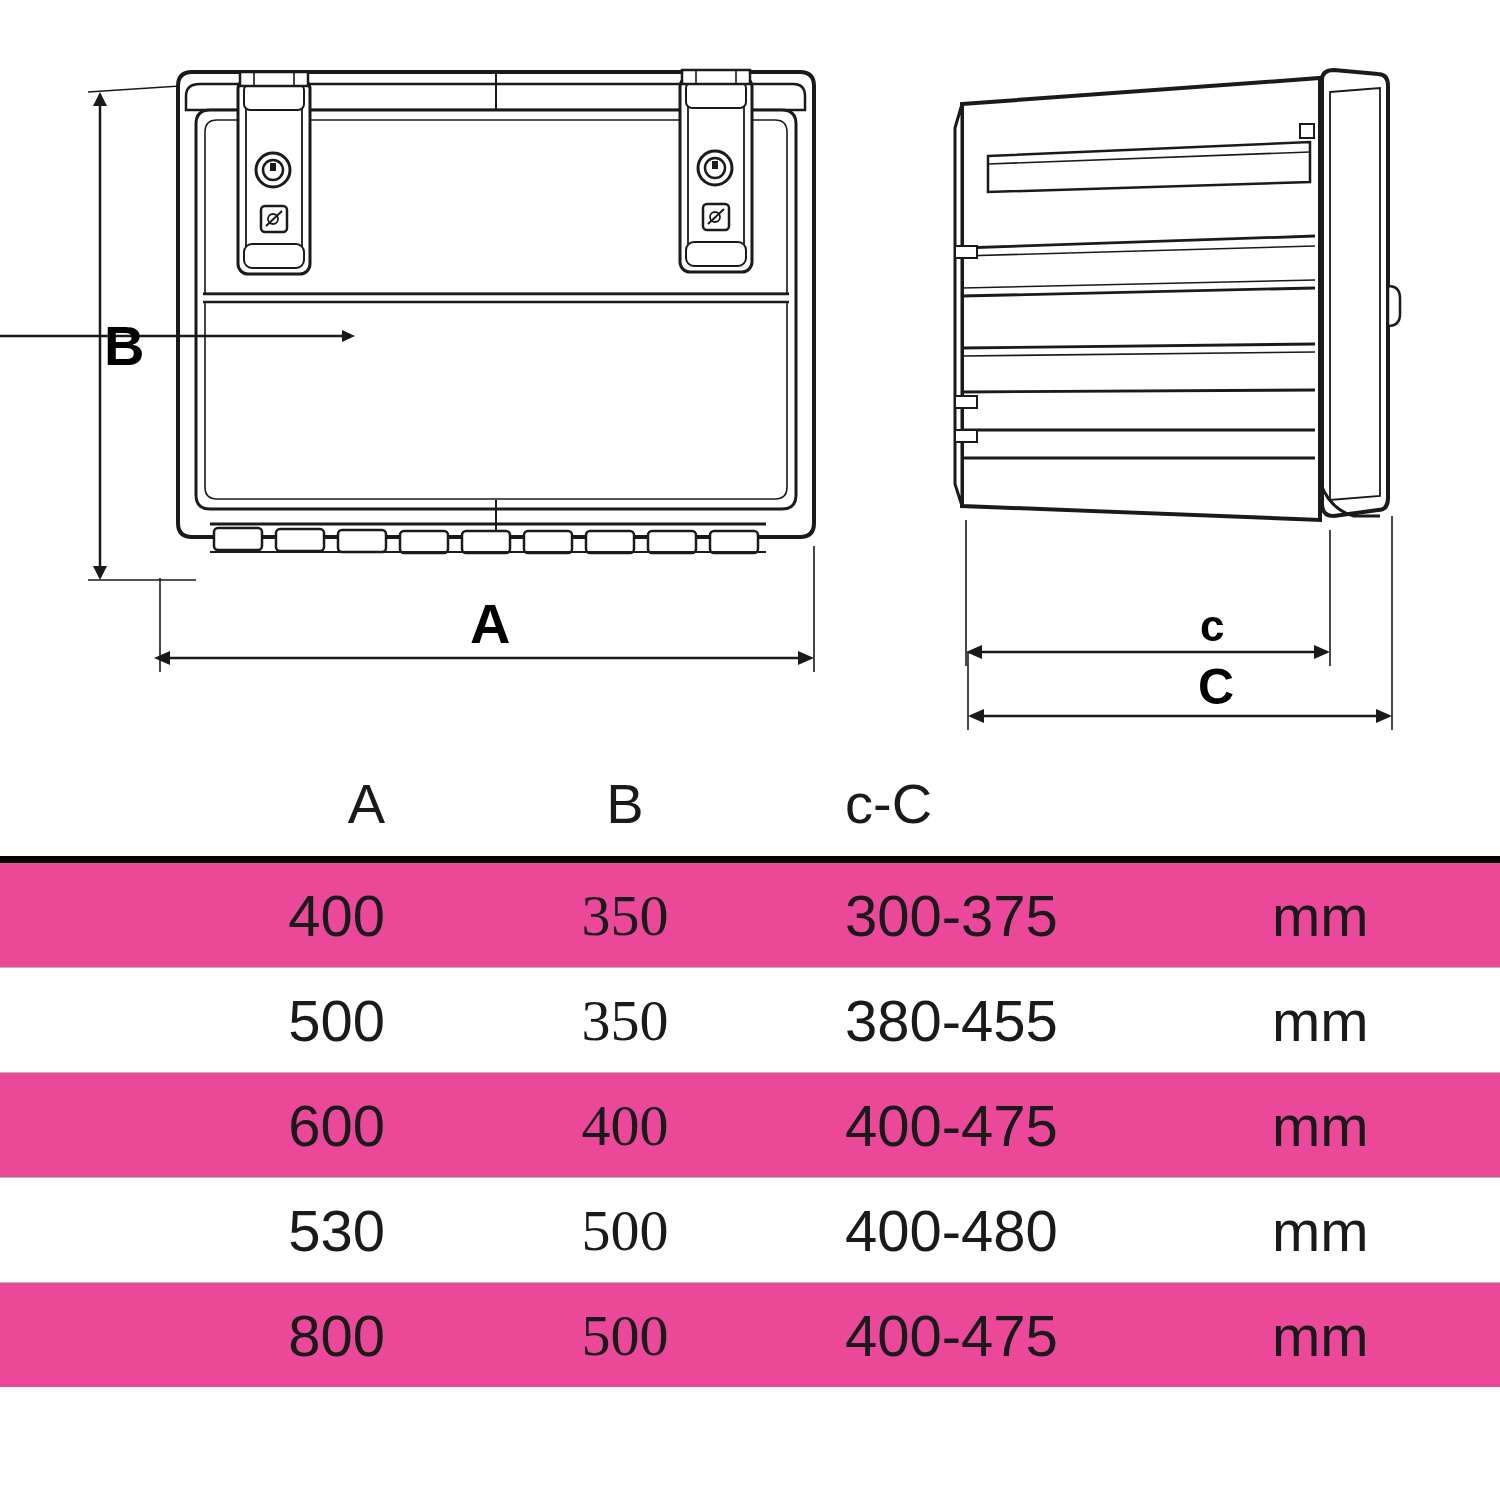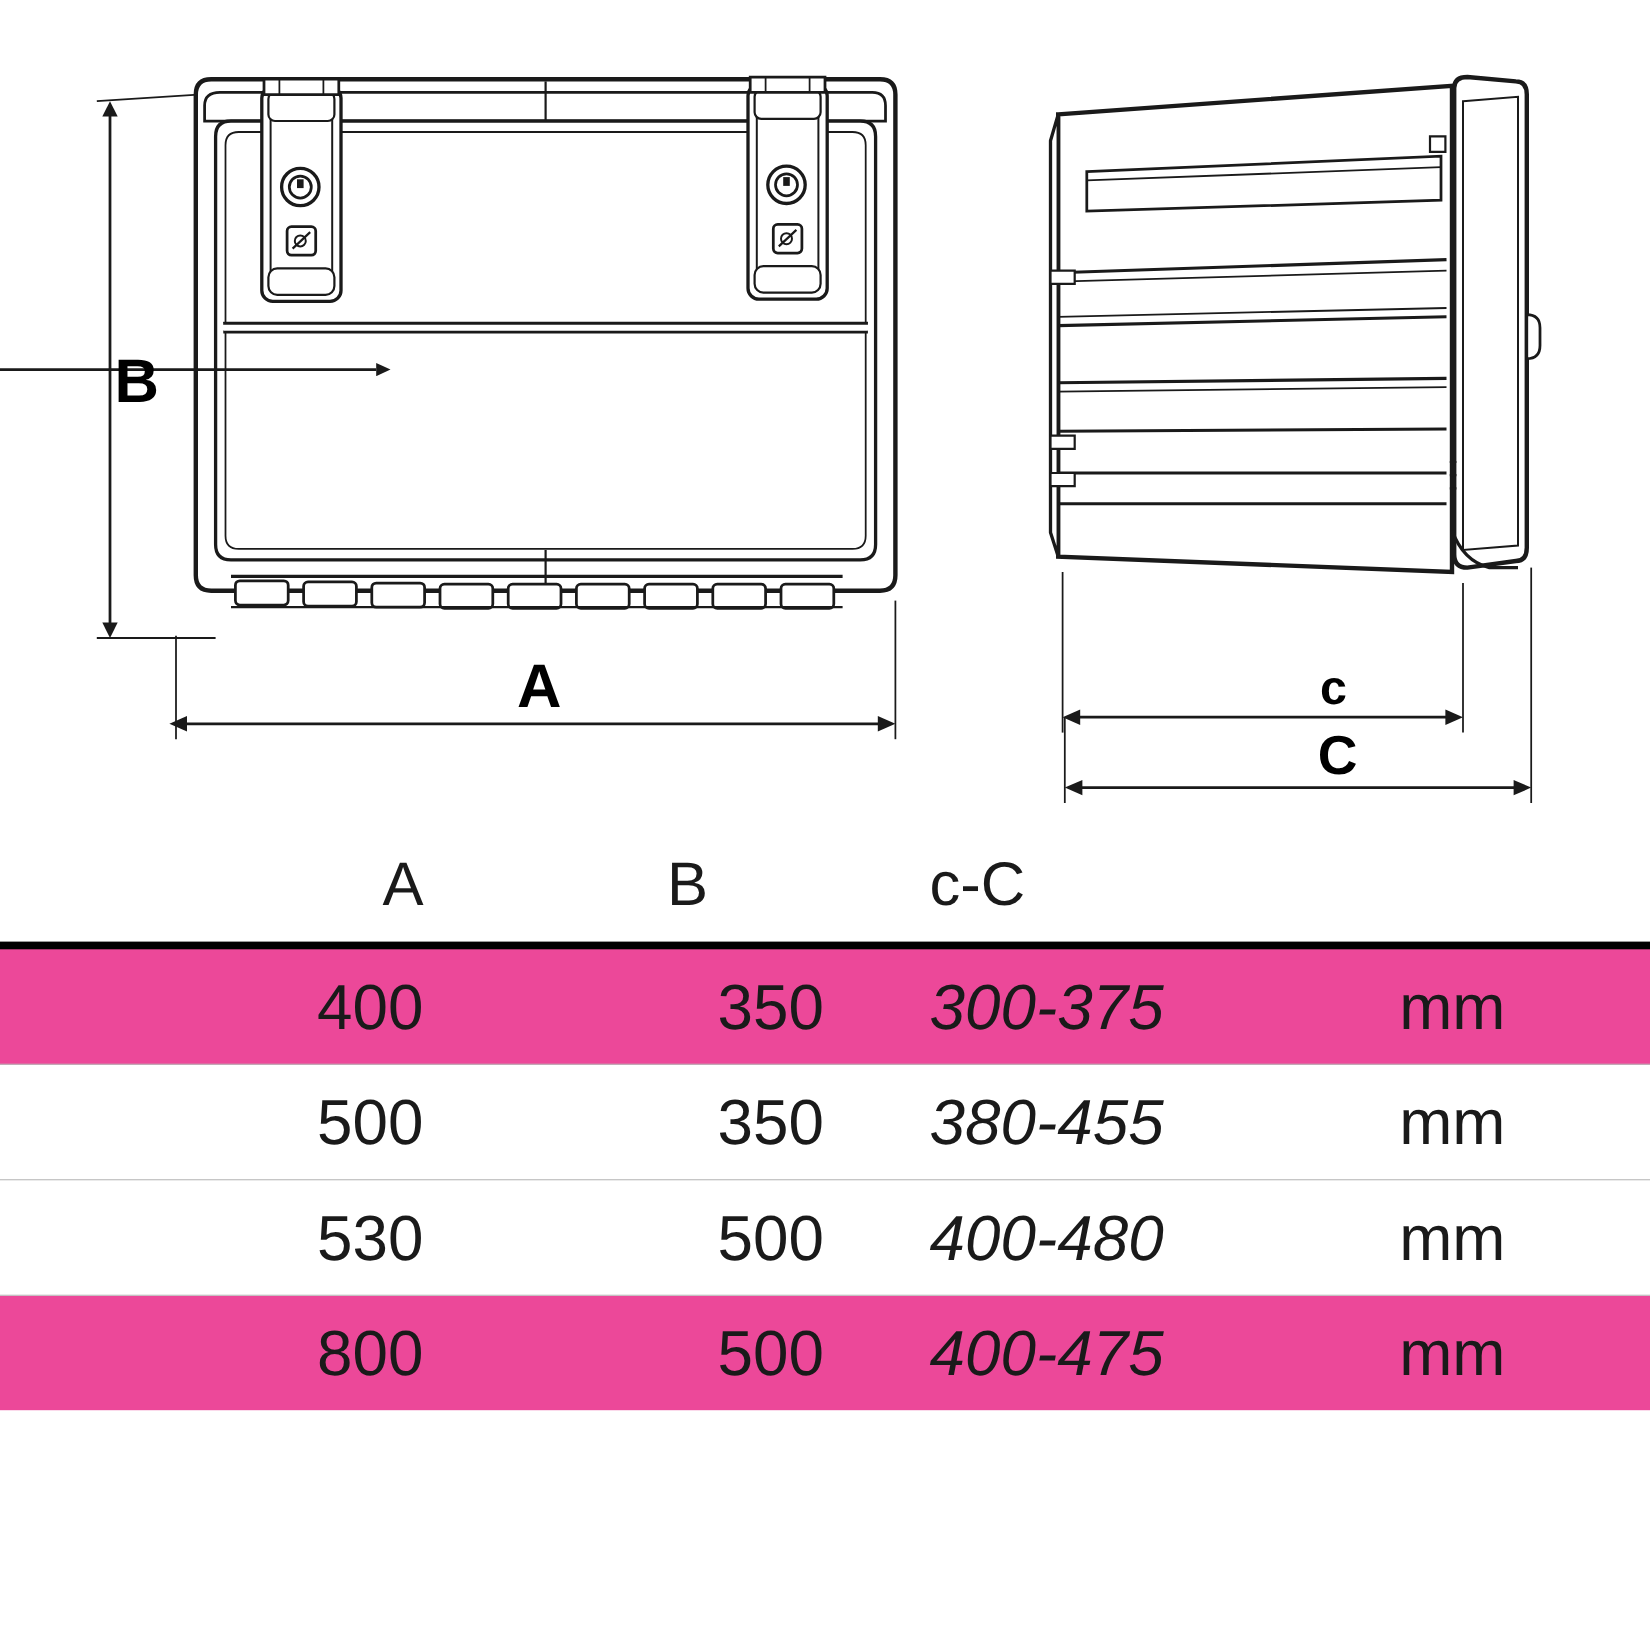--- a/index.html
+++ b/index.html
@@ -85,22 +85,22 @@
     font-size: 58px;
     color: #1a1a1a;
     height: 102px;
     vertical-align: middle;
     border-top: 1px solid #b9b9b9;
   }
   table.spec tbody tr.shaded td {
     background: #ec4899;
   }
   td.v-a { text-align: right; padding-right: 115px; }
-  td.v-b { text-align: right; }
-  td.v-c { text-align: left; padding-left: 95px; font-style: italic; }
+  td.v-b { text-align: center; font-family: Liberation Serif, serif; }
+  td.v-c { text-align: left; padding-left: 95px; }
   td.v-u { text-align: left; padding-left: 22px; font-size: 30px; color: #333; }
 </style>
 </head>
 <body>
 
 <div id="page">
 
   <div class="drawing">
     <svg width="1500" height="760" viewBox="0 0 1500 760" xmlns="http://www.w3.org/2000/svg">
       <defs>
@@ -276,20 +276,26 @@
           <td class="v-b">350</td>
           <td class="v-c">300-375</td>
           <td class="v-u">mm</td>
         </tr>
         <tr>
           <td class="v-a">500</td>
           <td class="v-b">350</td>
           <td class="v-c">380-455</td>
           <td class="v-u">mm</td>
         </tr>
+        <tr class="shaded">
+          <td class="v-a">600</td>
+          <td class="v-b">400</td>
+          <td class="v-c">400-475</td>
+          <td class="v-u">mm</td>
+        </tr>
         <tr>
           <td class="v-a">530</td>
           <td class="v-b">500</td>
           <td class="v-c">400-480</td>
           <td class="v-u">mm</td>
         </tr>
         <tr class="shaded">
           <td class="v-a">800</td>
           <td class="v-b">500</td>
           <td class="v-c">400-475</td>

